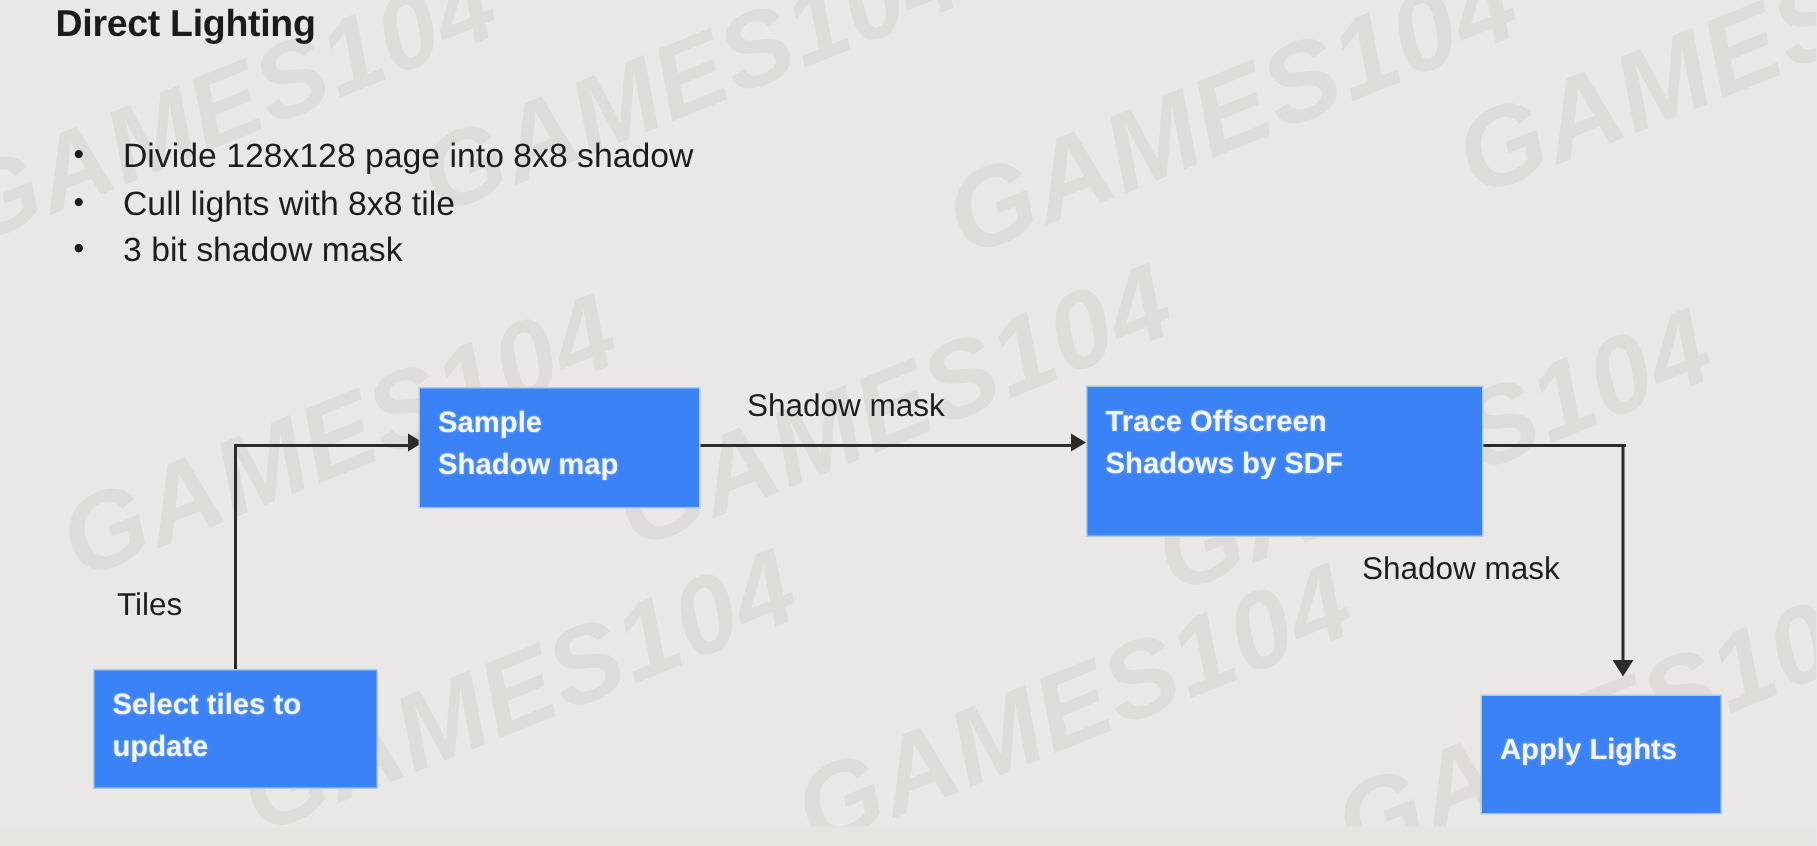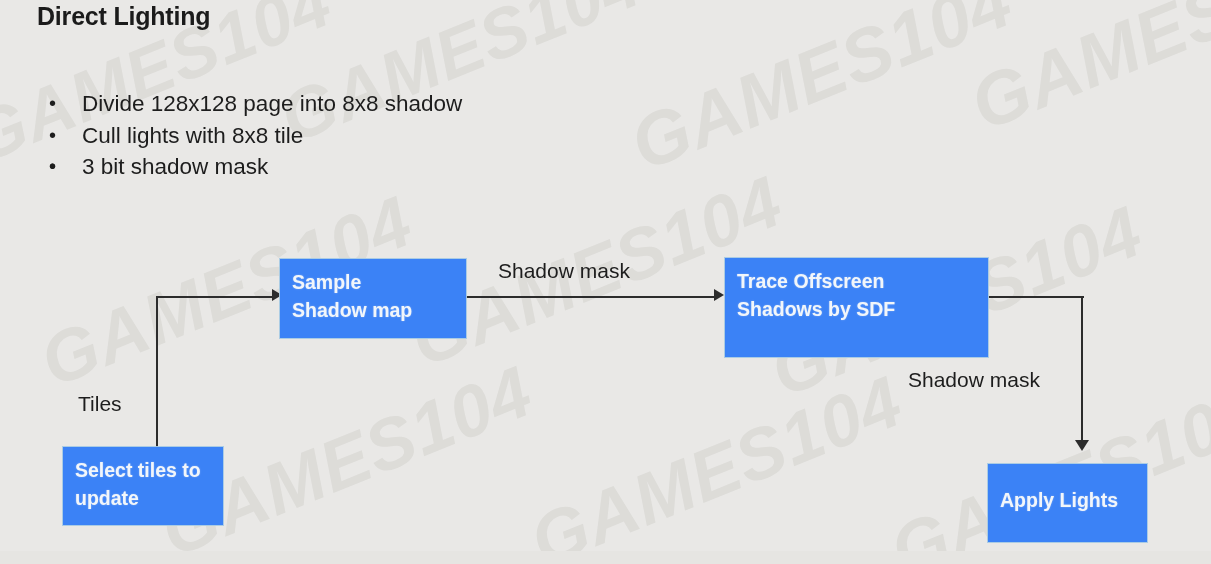--- a/index.html
+++ b/index.html
@@ -90,21 +90,21 @@
     line-height: 28px;
     text-shadow: 0 0 2px rgba(255,255,255,.35);
   }
 
   #node-sample   { left: 280px; top: 259px; width: 186px; height: 79px; }
   #node-sample .txt   { top: 9px; }
 
   #node-trace    { left: 725px; top: 258px; width: 263px; height: 99px; }
   #node-trace .txt    { top: 9px; }
 
-  #node-select   { left:  63px; top: 447px; width: 160px; height: 78px; }
+  #node-select   { left:  63px; top: 447px; width: 188px; height: 78px; }
   #node-select .txt   { top: 9px; }
 
   #node-apply    { left: 988px; top: 464px; width: 159px; height: 78px; }
   #node-apply .txt    { top: 22px; }
 
   
   .line { position: absolute; background: #2c2c2c; }
   .h { height: 2px; }
   .v { width: 2px; }
 

